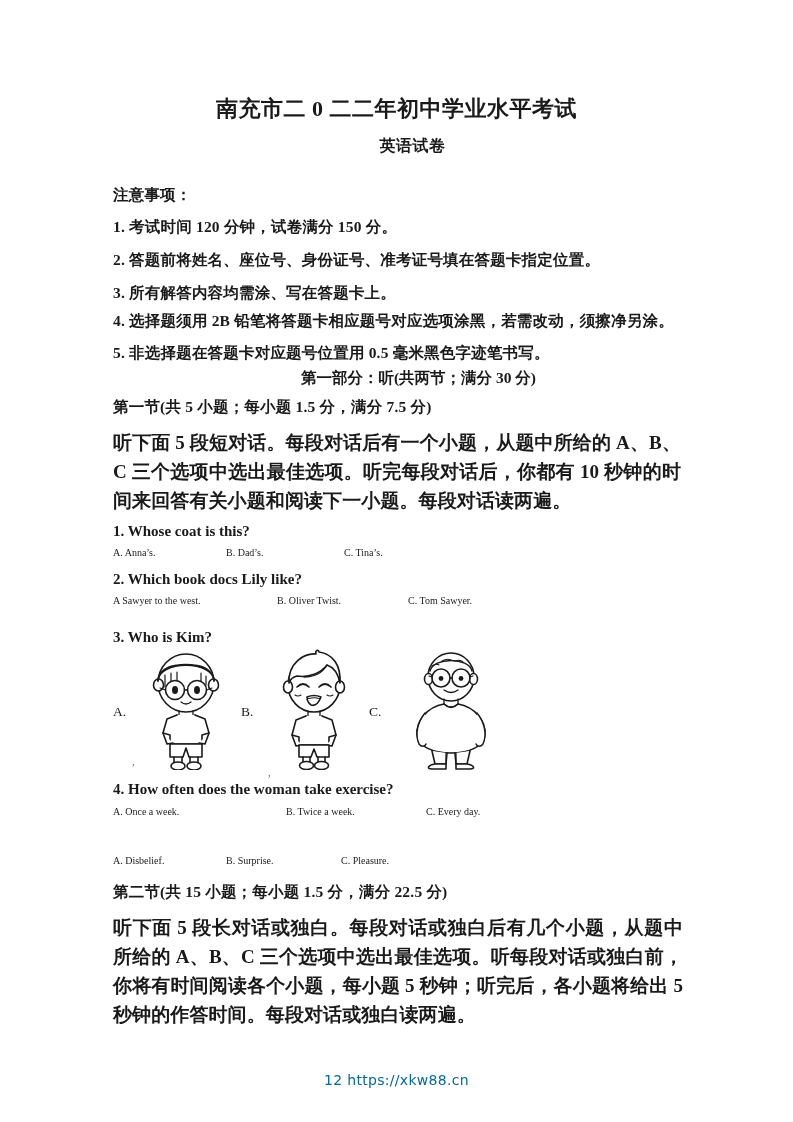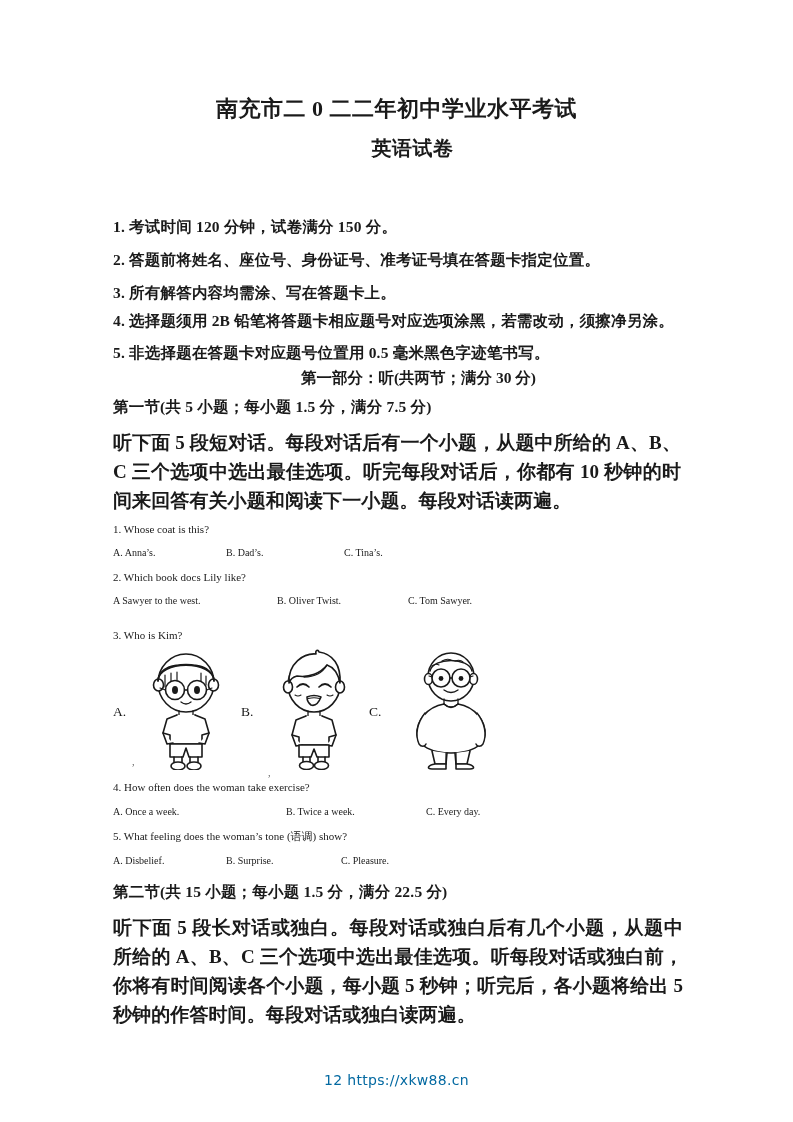--- a/index.html
+++ b/index.html
@@ -31,21 +31,21 @@
     font-size: 22px;
     font-weight: bold;
     letter-spacing: 0.5px;
     line-height: 1.2;
   }
   .title-sub {
     position: absolute;
     left: 0; right: 8px;
     top: 136px;
     text-align: center;
-    font-size: 20px;
+    font-size: 16px;
     font-weight: bold;
     letter-spacing: 0.5px;
     line-height: 1.2;
     margin-left: 40px;
   }
   
   .block {
     position: absolute;
     left: 113px;
     width: 570px;
@@ -67,23 +67,24 @@
   }
   .center-head {
     position: absolute;
     left: 0; right: 0;
     text-align: center;
     font-size: 15.5px;
     font-weight: bold;
     padding-left: 44px;
   }
   .en {
-    font-size: 11px;
+    font-size: 15px;
     line-height: 1.0;
     white-space: nowrap;
+    font-weight: bold;
   }
   .opts {
     font-size: 10px;
     line-height: 1.0;
     white-space: nowrap;
   }
   .opts span.opt {
     display: inline-block;
   }
   
@@ -141,20 +142,21 @@
   }
 </style>
 </head>
 <body>
 
 <div class="page">
 
   <div class="title-main">南充市二 0 二二年初中学业水平考试</div>
   <div class="title-sub">英语试卷</div>
 
+  <div class="block cn-bold" style="top:187px;">注意事项：</div>
   <div class="block cn-bold" style="top:219px;">1. 考试时间 120 分钟，试卷满分 150 分。</div>
   <div class="block cn-bold" style="top:252px;">2. 答题前将姓名、座位号、身份证号、准考证号填在答题卡指定位置。</div>
   <div class="block cn-bold" style="top:285px;">3. 所有解答内容均需涂、写在答题卡上。</div>
   <div class="block cn-bold" style="top:313px; width:572px;">4. 选择题须用 2B 铅笔将答题卡相应题号对应选项涂黑，若需改动，须擦净另涂。</div>
   <div class="block cn-bold" style="top:345px;">5. 非选择题在答题卡对应题号位置用 0.5 毫米黑色字迹笔书写。</div>
 
   <div class="center-head" style="top:368px;">第一部分：听(共两节；满分 30 分)</div>
 
   <div class="block cn-bold" style="top:399px;">第一节(共 5 小题；每小题 1.5 分，满分 7.5 分)</div>
 
@@ -304,21 +306,20 @@
   </div>
 
   <span class="stray" style="left:132px; top:756px;">,</span>
   <span class="stray" style="left:268px; top:767px;">,</span>
 
   <div class="block en" style="top:782px;">4. How often does the woman take exercise?</div>
   <div class="block opts" style="top:807px;">
     <span class="q4-a">A. Once a week.</span><span class="q4-b">B. Twice a week.</span><span>C. Every day.</span>
   </div>
 
-  <div class="block en" style="top:831px;">5. What feeling does the woman’s tone (语调) show?</div>
   <div class="block opts" style="top:856px;">
     <span class="q5-a">A. Disbelief.</span><span class="q5-b">B. Surprise.</span><span>C. Pleasure.</span>
   </div>
 
   <div class="block cn-bold" style="top:884px;">第二节(共 15 小题；每小题 1.5 分，满分 22.5 分)</div>
 
   <div class="block cn-bold-wrap" style="top:913px; width:570px;">听下面 5 段长对话或独白。每段对话或独白后有几个小题，从题中所给的 A、B、C 三个选项中选出最佳选项。听每段对话或独白前，你将有时间阅读各个小题，每小题 5 秒钟；听完后，各小题将给出 5 秒钟的作答时间。每段对话或独白读两遍。</div>
 
   <div class="watermark">12 https://xkw88.cn</div>
 

